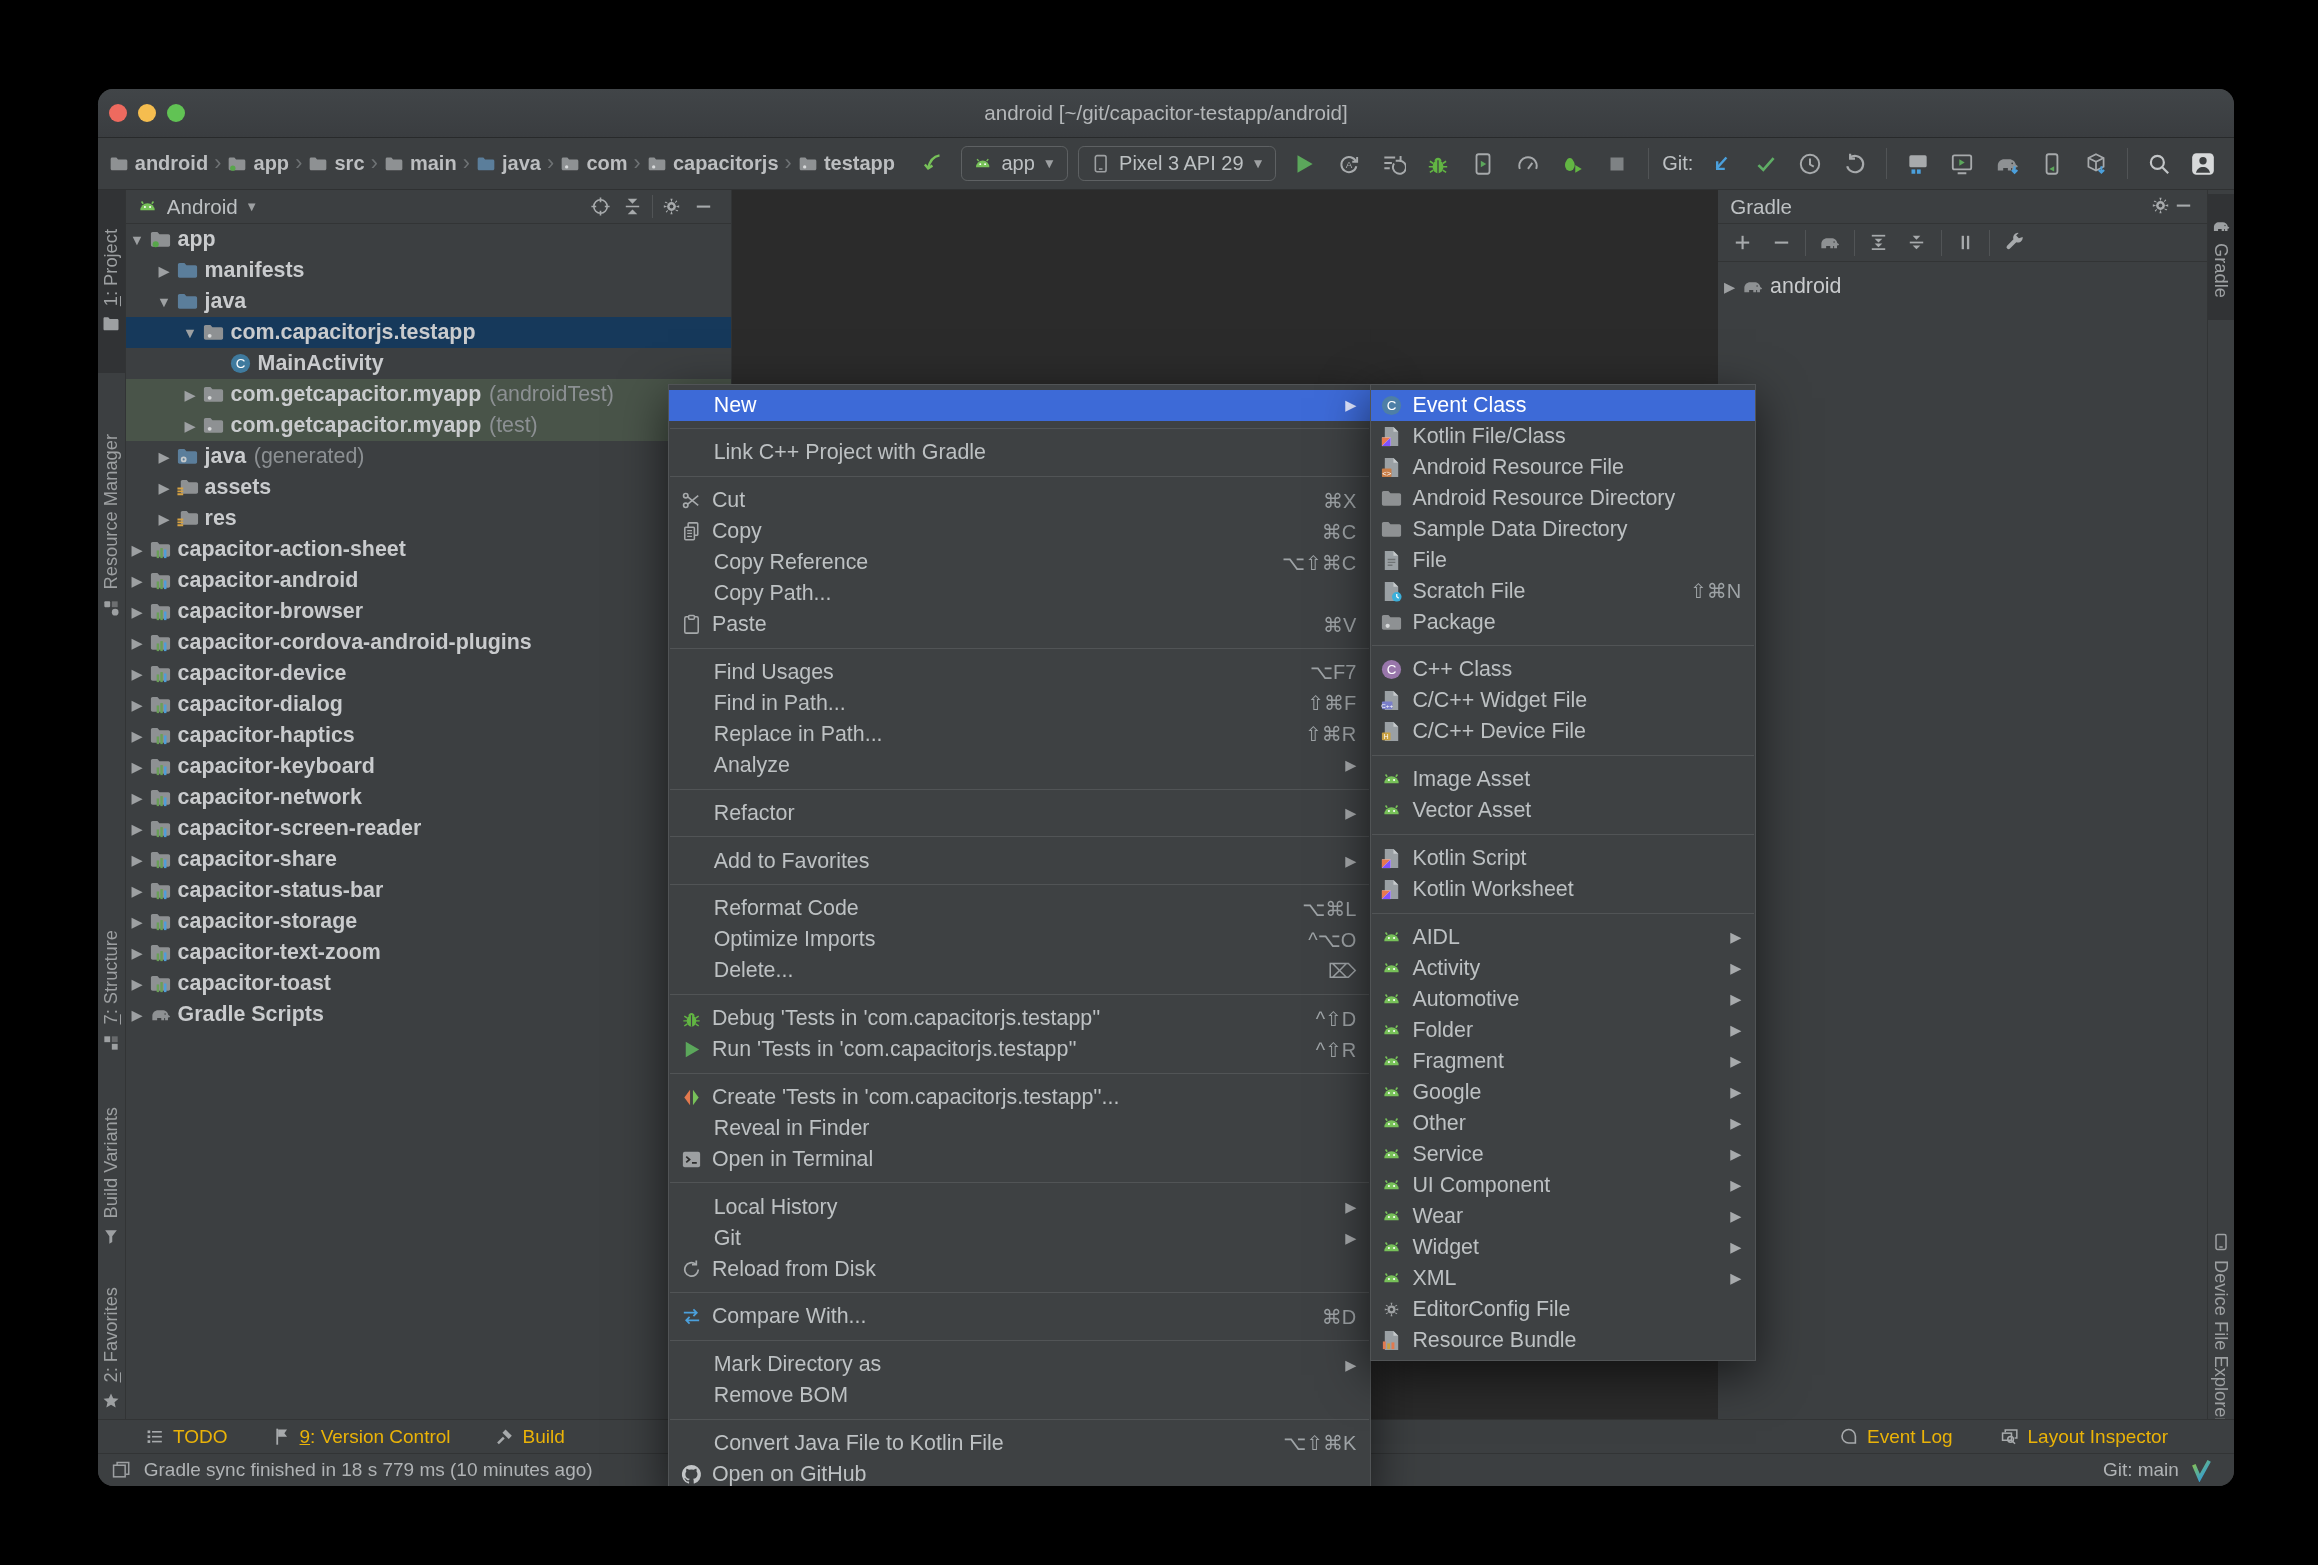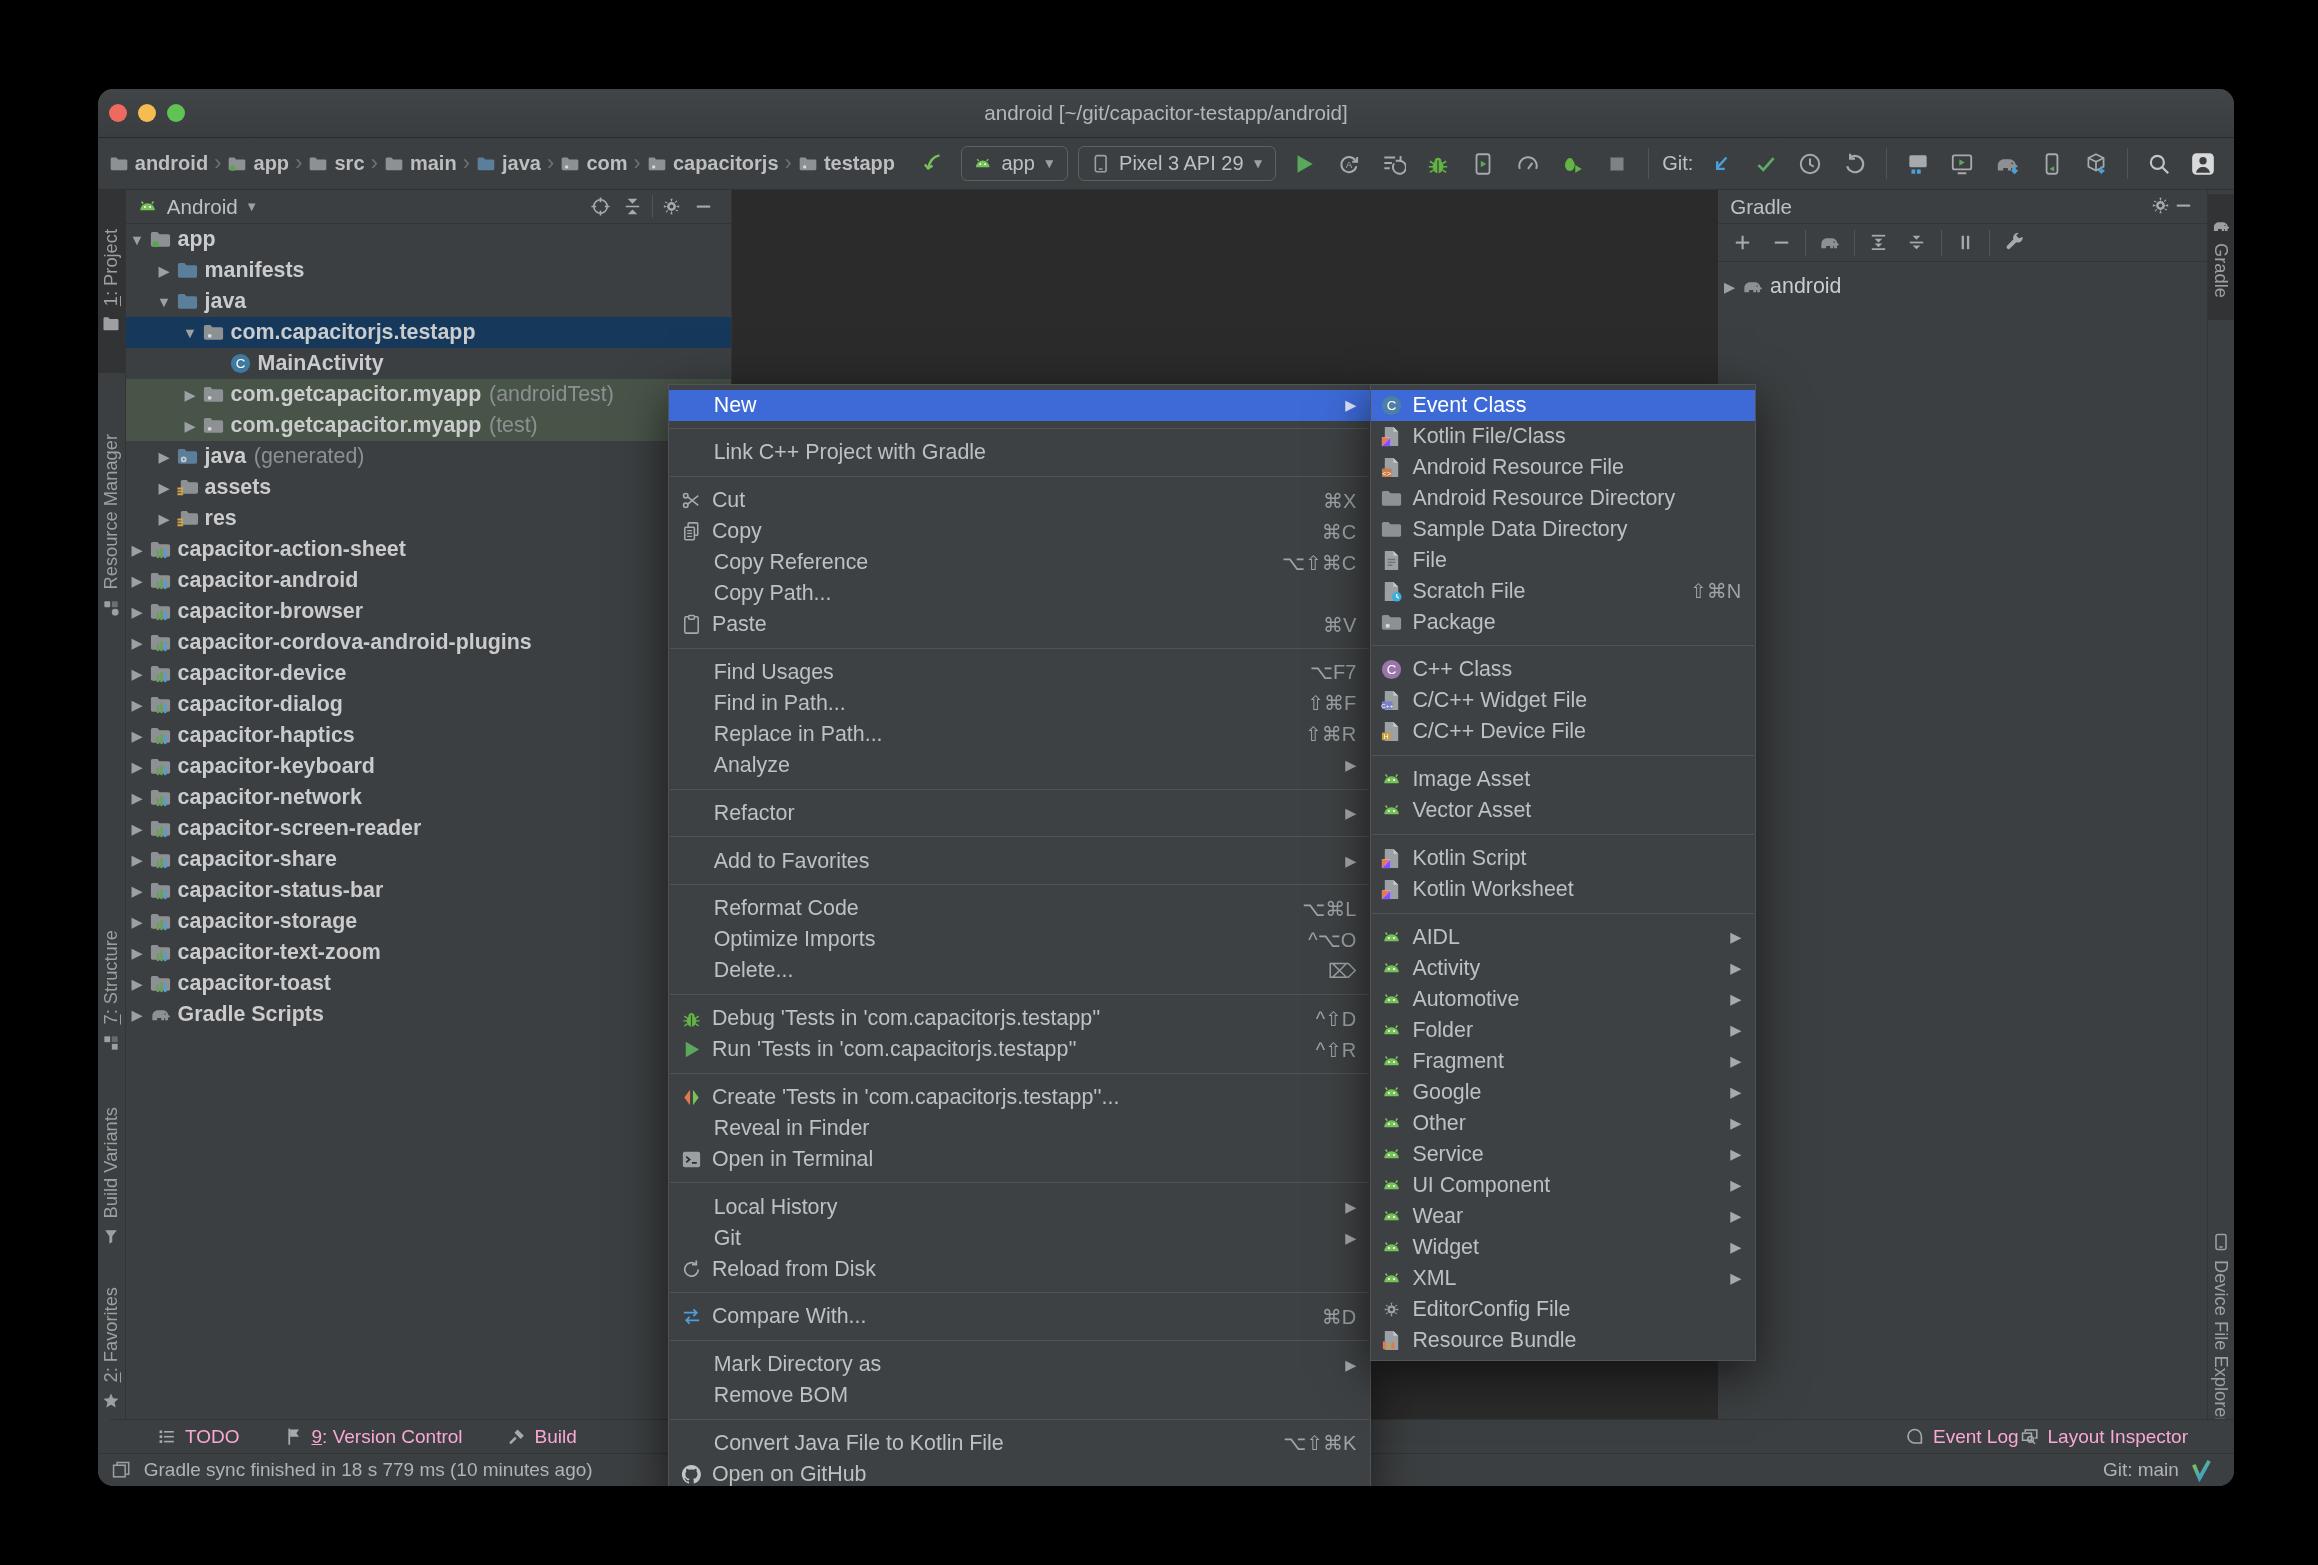--- a/index.html
+++ b/index.html
@@ -71,25 +71,25 @@
   
   #gradle { width:489px; background:#3c3f41; position:relative; }
   #gradle-head { height:34px; display:flex; align-items:center; padding:0 12.2px; border-bottom:0.8px solid #323435; }
   #gradle-head .ttl { font-size:20.6px; color:#bdc1c3; }
   #gradle-bar { height:38px; display:flex; align-items:center; gap:4.6px; padding:0 7.6px; border-bottom:0.8px solid #323435; }
   .gbi { width:34px; height:31px; display:flex; align-items:center; justify-content:center; color:#a7aaac; font-size:23px; }
   .gsep { width:0.8px; height:26px; background:#515456; margin:0 2.3px; }
   #gradle-tree { padding-top:9.2px; }
 
   
-  #toolbottom { position:absolute; left:12px; right:0; bottom:33px; height:34px; background:#3c3f41;
-    border-top:0.8px solid #323435; display:flex; align-items:center; font-size:19px; color:#f9a8d4; }
+  #toolbottom { position:absolute; left:0; right:0; bottom:33px; height:34px; background:#3c3f41;
+    border-top:0.8px solid #323435; display:flex; align-items:center; font-size:19px; color:#eab308; }
   .bwb { display:flex; align-items:center; gap:7.6px; margin-left:43px; }
   .bwb:first-child { margin-left:46px; }
-  #toolbottom .right { margin-left:auto; display:flex; padding-right:46px; }
+  #toolbottom .right { margin-left:auto; display:flex; gap:46px; padding-right:66px; }
   .bwb u { text-decoration:underline; }
 
   
   #statusbar { position:absolute; left:0; right:0; bottom:0; height:33px; background:#3c3f41;
     border-top:0.8px solid #323435; display:flex; align-items:center; font-size:19px; color:#b0b3b5; }
   #statusbar .left { display:flex; align-items:center; gap:12.2px; margin-left:12.2px; }
   #statusbar .right { margin-left:auto; display:flex; align-items:center; gap:10.7px; padding-right:21.4px; }
 
   
   .menu { position:absolute; background:#3e4143; border:0.8px solid #515456;

